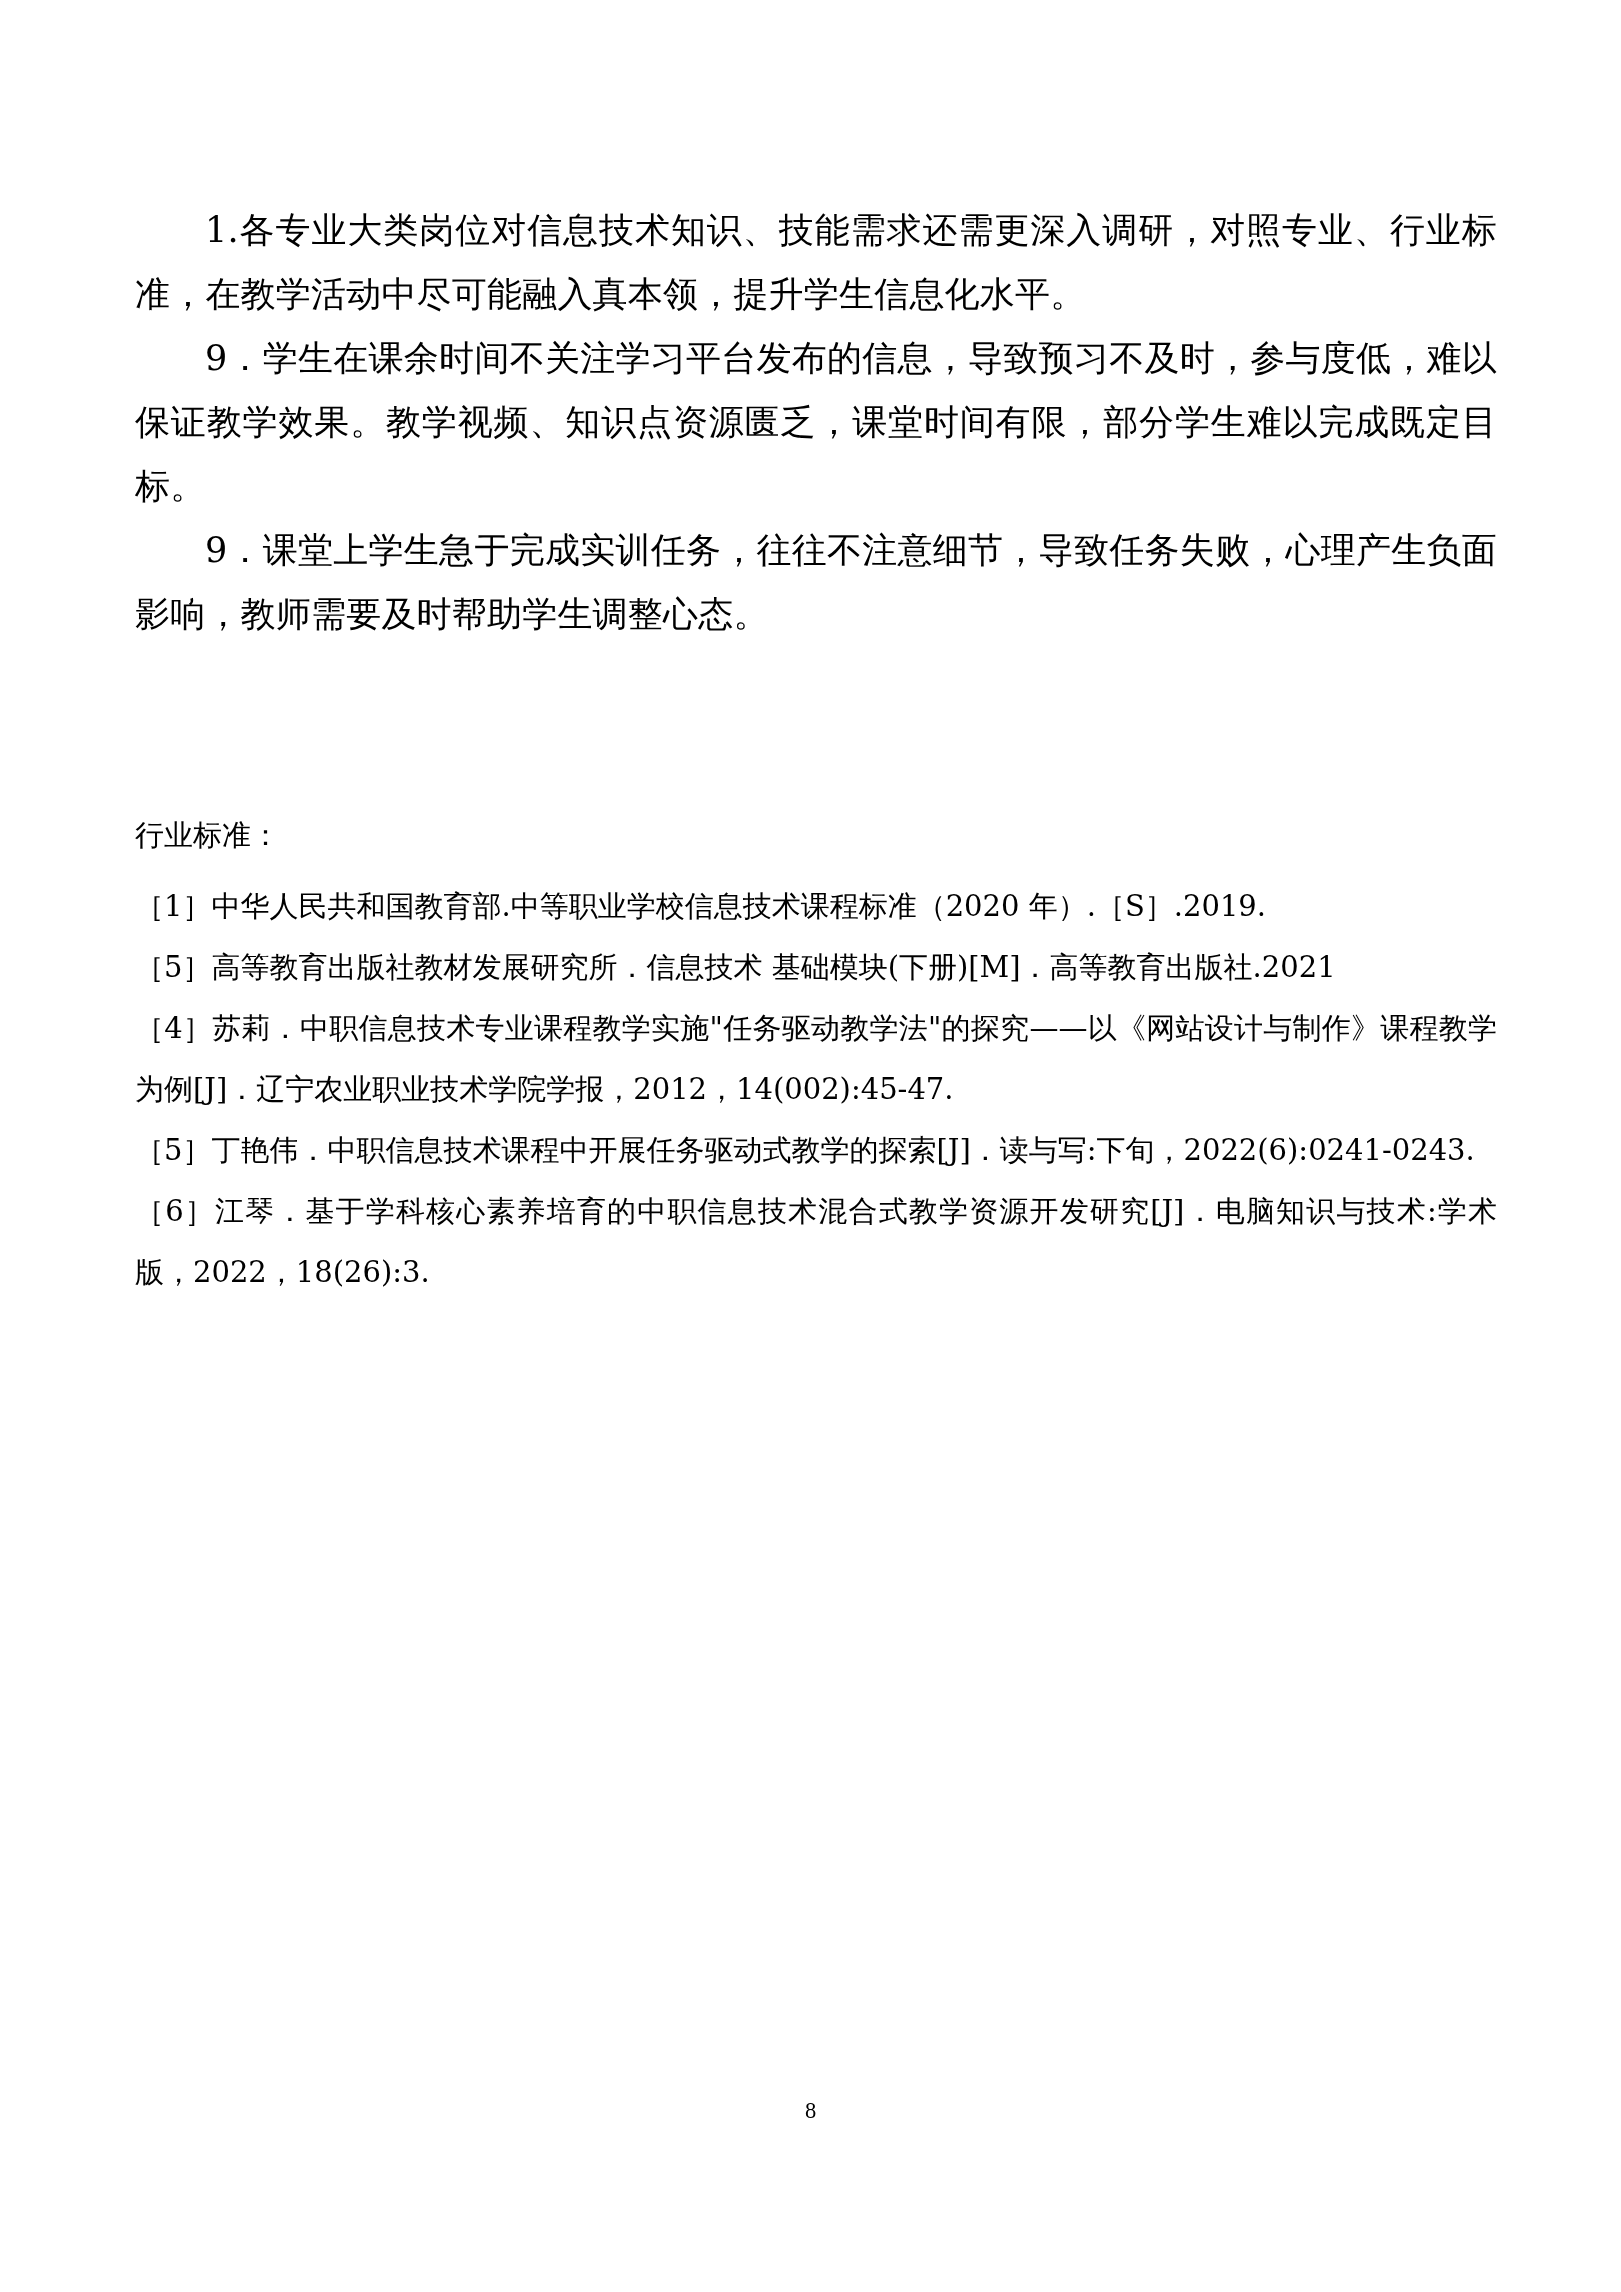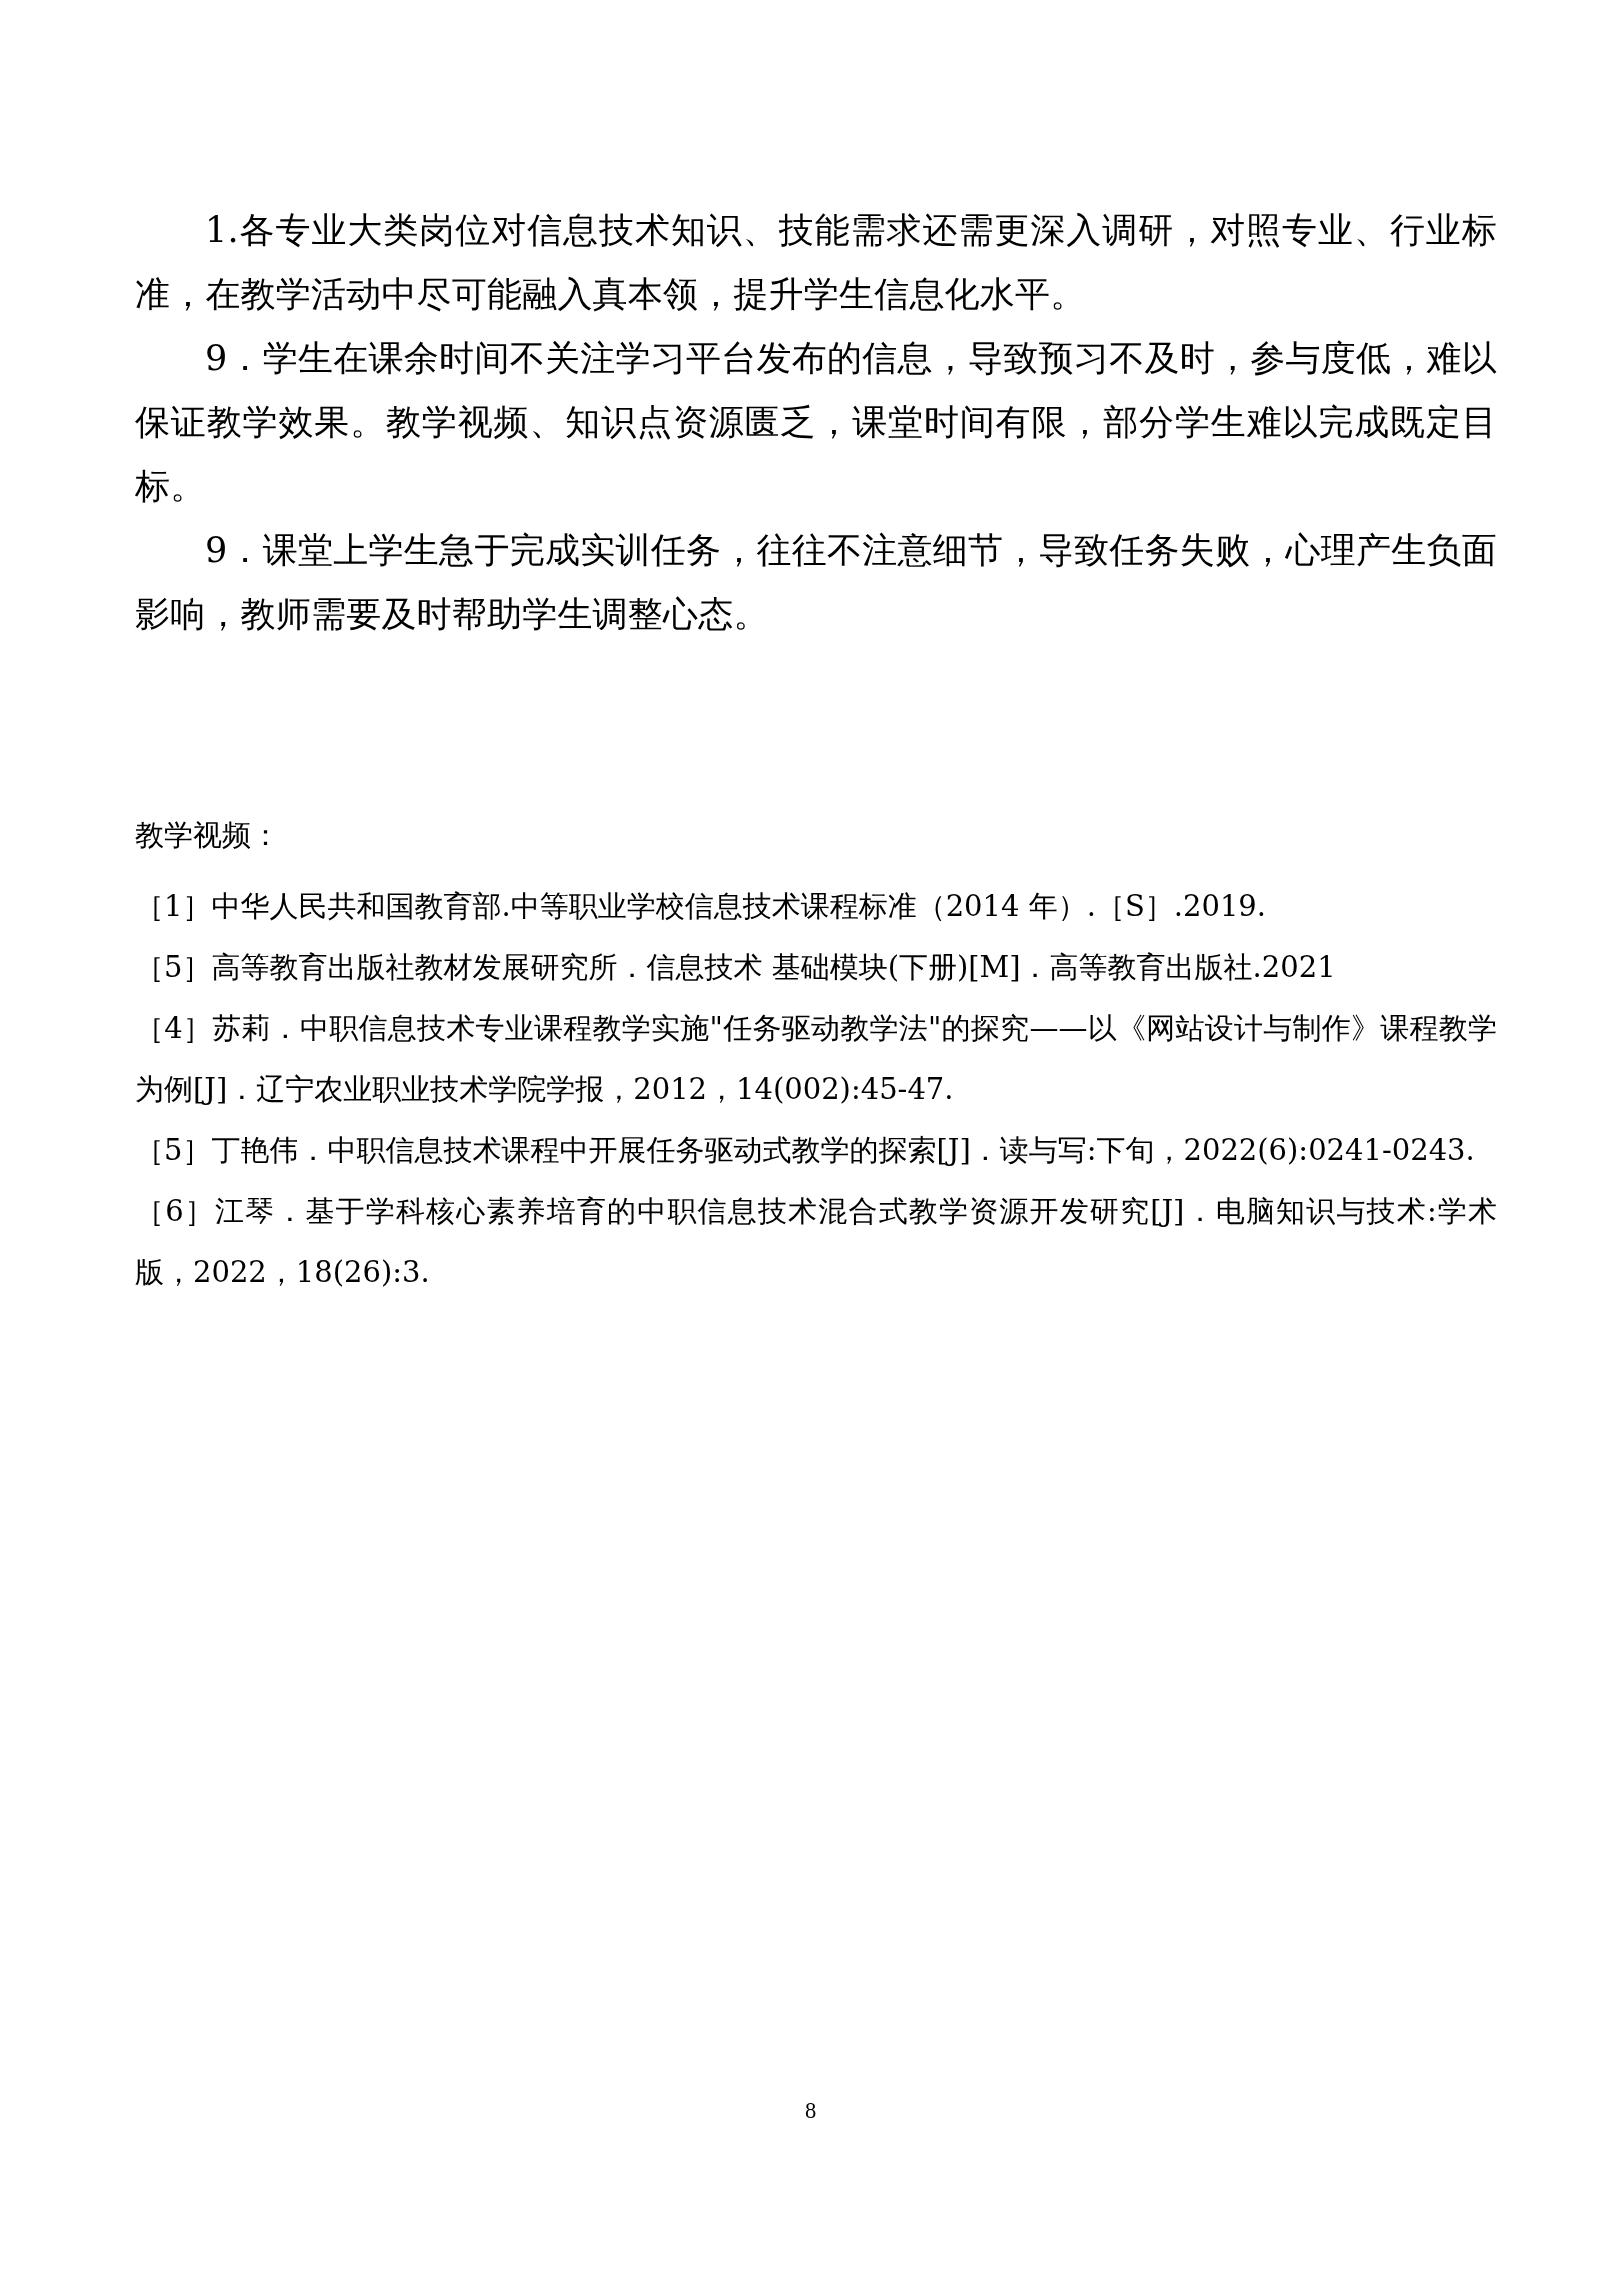--- a/index.html
+++ b/index.html
@@ -82,23 +82,23 @@
   <div class="content">
 
     <p class="body-para first">1.各专业大类岗位对信息技术知识、技能需求还需更深入调研，对照专业、行业标准，在教学活动中尽可能融入真本领，提升学生信息化水平。</p>
 
     <p class="body-para">9．学生在课余时间不关注学习平台发布的信息，导致预习不及时，参与度低，难以保证教学效果。教学视频、知识点资源匮乏，课堂时间有限，部分学生难以完成既定目标。</p>
 
     <p class="body-para">9．课堂上学生急于完成实训任务，往往不注意细节，导致任务失败，心理产生负面影响，教师需要及时帮助学生调整心态。</p>
 
     <div class="gap"></div>
 
-    <p class="ref-heading">教学视频：</p>
+    <p class="ref-heading">行业标准：</p>
 
-    <p class="ref-item">［1］中华人民共和国教育部.中等职业学校信息技术课程标准（2014 年）.［S］.2019.</p>
+    <p class="ref-item">［1］中华人民共和国教育部.中等职业学校信息技术课程标准（2020 年）.［S］.2019.</p>
 
 
     <p class="ref-item">［5］高等教育出版社教材发展研究所．信息技术 基础模块(下册)[M]．高等教育出版社.2021</p>
 
     <p class="ref-item">［4］苏莉．中职信息技术专业课程教学实施"任务驱动教学法"的探究——以《网站设计与制作》课程教学为例[J]．辽宁农业职业技术学院学报，2012，14(002):45-47.</p>
 
     <p class="ref-item">［5］丁艳伟．中职信息技术课程中开展任务驱动式教学的探索[J]．读与写:下旬，2022(6):0241-0243.</p>
 
     <p class="ref-item">［6］江琴．基于学科核心素养培育的中职信息技术混合式教学资源开发研究[J]．电脑知识与技术:学术版，2022，18(26):3.</p>
 

